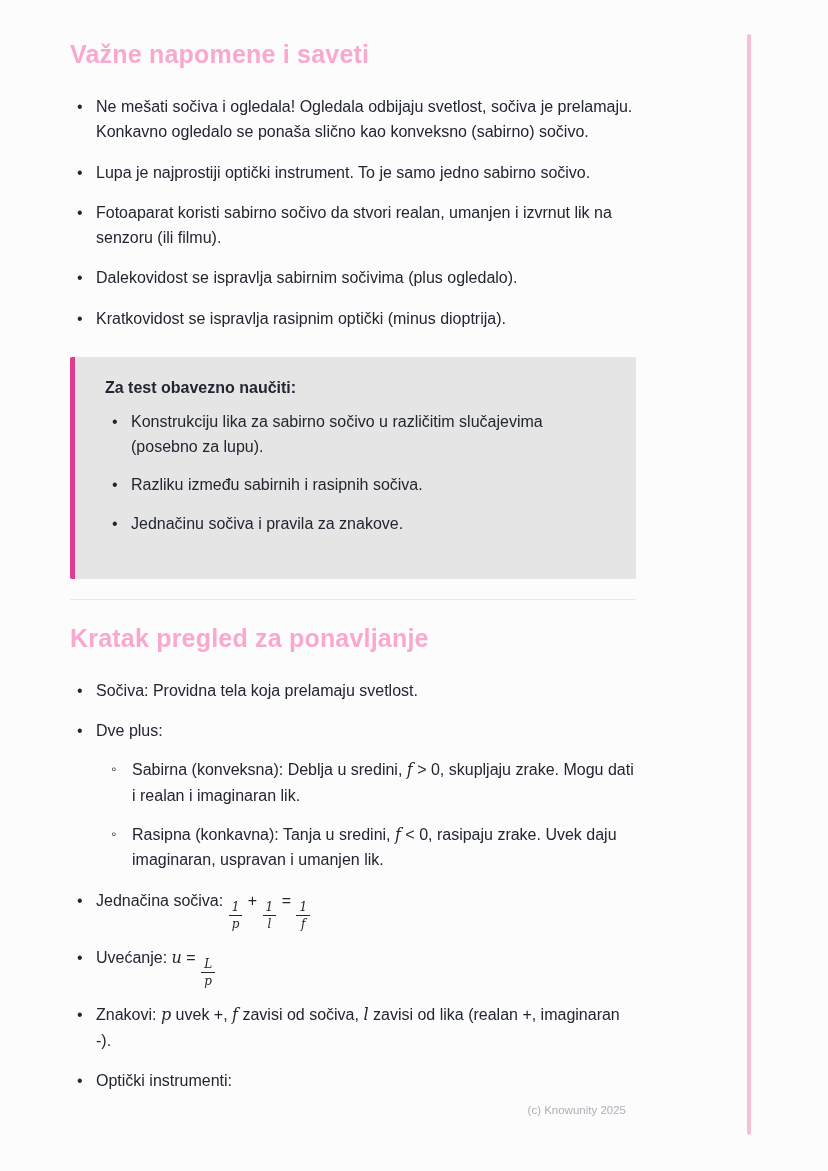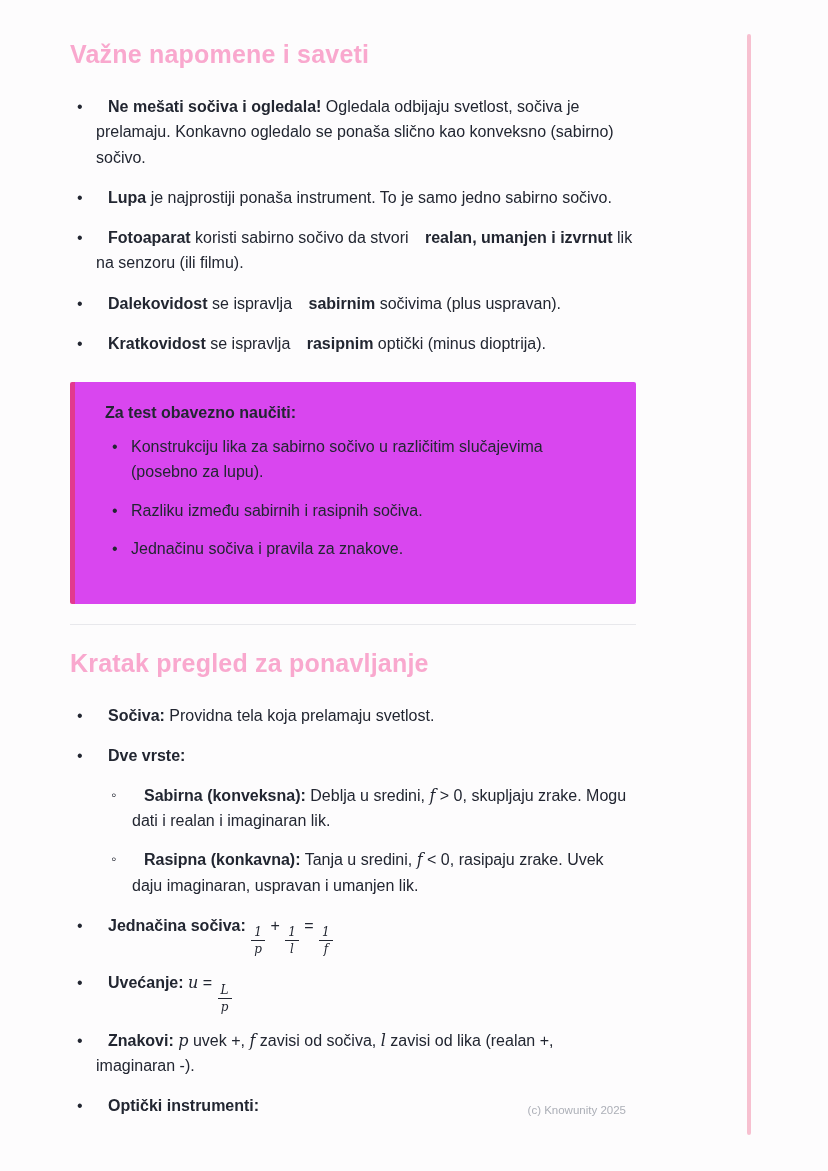--- a/index.html
+++ b/index.html
@@ -14,37 +14,37 @@
   .page{position:relative;width:676px;height:1171px;}
   .content{padding:40px 0 0 70px;width:566px;}
   .section-title{
     font-size:25px;font-weight:700;margin:0 0 25px;
     color:#f9a8ce;letter-spacing:.2px;
   }
   .bullets{list-style:none;margin:0;padding:0;font-size:16px;line-height:1.58;}
   .bullets > li{position:relative;padding-left:26px;margin-bottom:15px;}
   .bullets > li::before{content:"•";position:absolute;left:7px;top:0;color:#222631;}
   .bullets > li:last-child{margin-bottom:0;}
-  .b{font-weight:700;margin-left:12px;}
+  .b{font-weight:400;}
   .mv{font-family:"DejaVu Serif","Liberation Serif",serif;font-style:italic;}
   .frac{
     display:inline-flex;flex-direction:column;align-items:center;
     vertical-align:-0.45em;line-height:1;
     font-family:"DejaVu Serif","Liberation Serif",serif;font-style:italic;
     font-size:12px;margin:0 1px;
   }
   .frac .num{padding:0 3px 2px;border-bottom:1px solid #222631;}
   .frac .den{padding:2px 3px 0;}
   .sublist{list-style:none;margin:14px 0 0;padding:0 0 0 10px;}
   .sublist > li{position:relative;padding-left:26px;margin-bottom:14px;}
   .sublist > li::before{content:"◦";position:absolute;left:5px;top:0;font-size:15px;color:#222631;}
   .sublist > li:last-child{margin-bottom:0;}
   .callout{
     margin-top:26px;
-    background:#d946ef;
+    background:#e5e5e5;
     border-left:5px solid #e23a8e;
     border-radius:2px;
     padding:22px 28px 30px 30px;
   }
   .callout-title{font-weight:700;margin-bottom:12px;font-size:16px;}
   .callout .bullets > li{margin-bottom:13px;}
   .divider{border:none;border-top:1px solid #e8e8ec;margin:20px 0 0;width:566px;}
   .section-review-title{margin-top:24px;}
   .edge-line{
     position:absolute;left:747px;top:34px;width:4px;height:1101px;
@@ -61,27 +61,27 @@
 <div class="page">
   <div class="content">
 
     <section>
       <h1 class="section-title">Važne napomene i saveti</h1>
       <ul class="bullets">
           <li>
             <div><span class="b">Ne mešati sočiva i ogledala!</span><span> Ogledala odbijaju svetlost, sočiva je prelamaju. Konkavno ogledalo se ponaša slično kao konveksno (sabirno) sočivo.</span></div>
           </li>
           <li>
-            <div><span class="b">Lupa</span><span> je najprostiji ponaša instrument. To je samo jedno sabirno sočivo.</span></div>
+            <div><span class="b">Lupa</span><span> je najprostiji optički instrument. To je samo jedno sabirno sočivo.</span></div>
           </li>
           <li>
             <div><span class="b">Fotoaparat</span><span> koristi sabirno sočivo da stvori </span><span class="b">realan, umanjen i izvrnut</span><span> lik na senzoru (ili filmu).</span></div>
           </li>
           <li>
-            <div><span class="b">Dalekovidost</span><span> se ispravlja </span><span class="b">sabirnim</span><span> sočivima (plus uspravan).</span></div>
+            <div><span class="b">Dalekovidost</span><span> se ispravlja </span><span class="b">sabirnim</span><span> sočivima (plus ogledalo).</span></div>
           </li>
           <li>
             <div><span class="b">Kratkovidost</span><span> se ispravlja </span><span class="b">rasipnim</span><span> optički (minus dioptrija).</span></div>
           </li>
         </ul>
 
       <div class="callout">
         <div class="callout-title">Za test obavezno naučiti:</div>
         <ul class="bullets callout-list">
             <li>
@@ -99,21 +99,21 @@
 
     <hr class="divider">
 
     <section>
       <h1 class="section-title section-review-title">Kratak pregled za ponavljanje</h1>
       <ul class="bullets">
           <li>
             <div><span class="b">Sočiva:</span><span> Providna tela koja prelamaju svetlost.</span></div>
           </li>
           <li>
-            <div><span class="b">Dve vrste:</span></div>
+            <div><span class="b">Dve plus:</span></div>
             <ul class="sublist">
               <li>
                 <div><span class="b">Sabirna (konveksna):</span><span> Deblja u sredini, </span><span class="mv">f</span><span> &gt; 0, skupljaju zrake. Mogu dati i realan i imaginaran lik.</span></div>
               </li>
               <li>
                 <div><span class="b">Rasipna (konkavna):</span><span> Tanja u sredini, </span><span class="mv">f</span><span> &lt; 0, rasipaju zrake. Uvek daju imaginaran, uspravan i umanjen lik.</span></div>
               </li>
             </ul>
           </li>
           <li>

